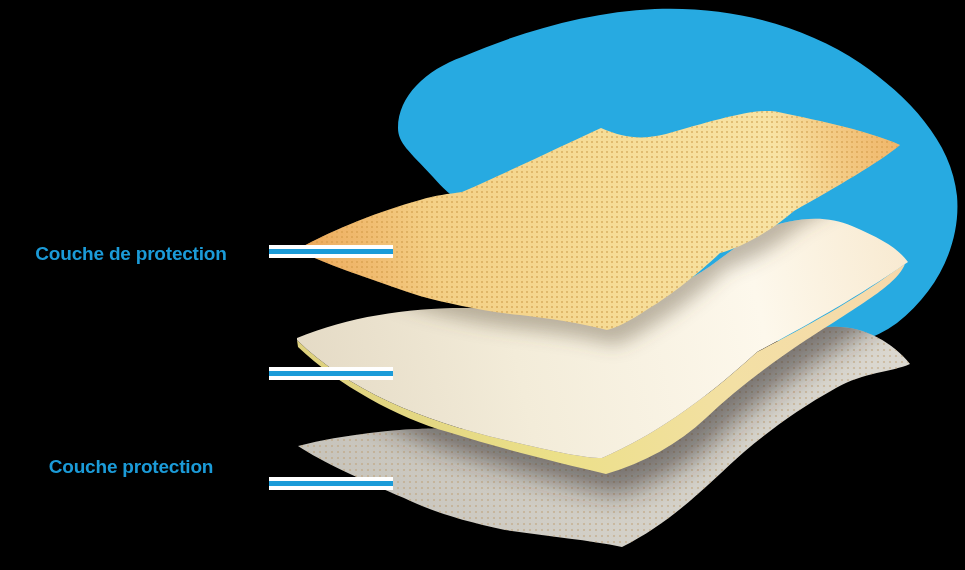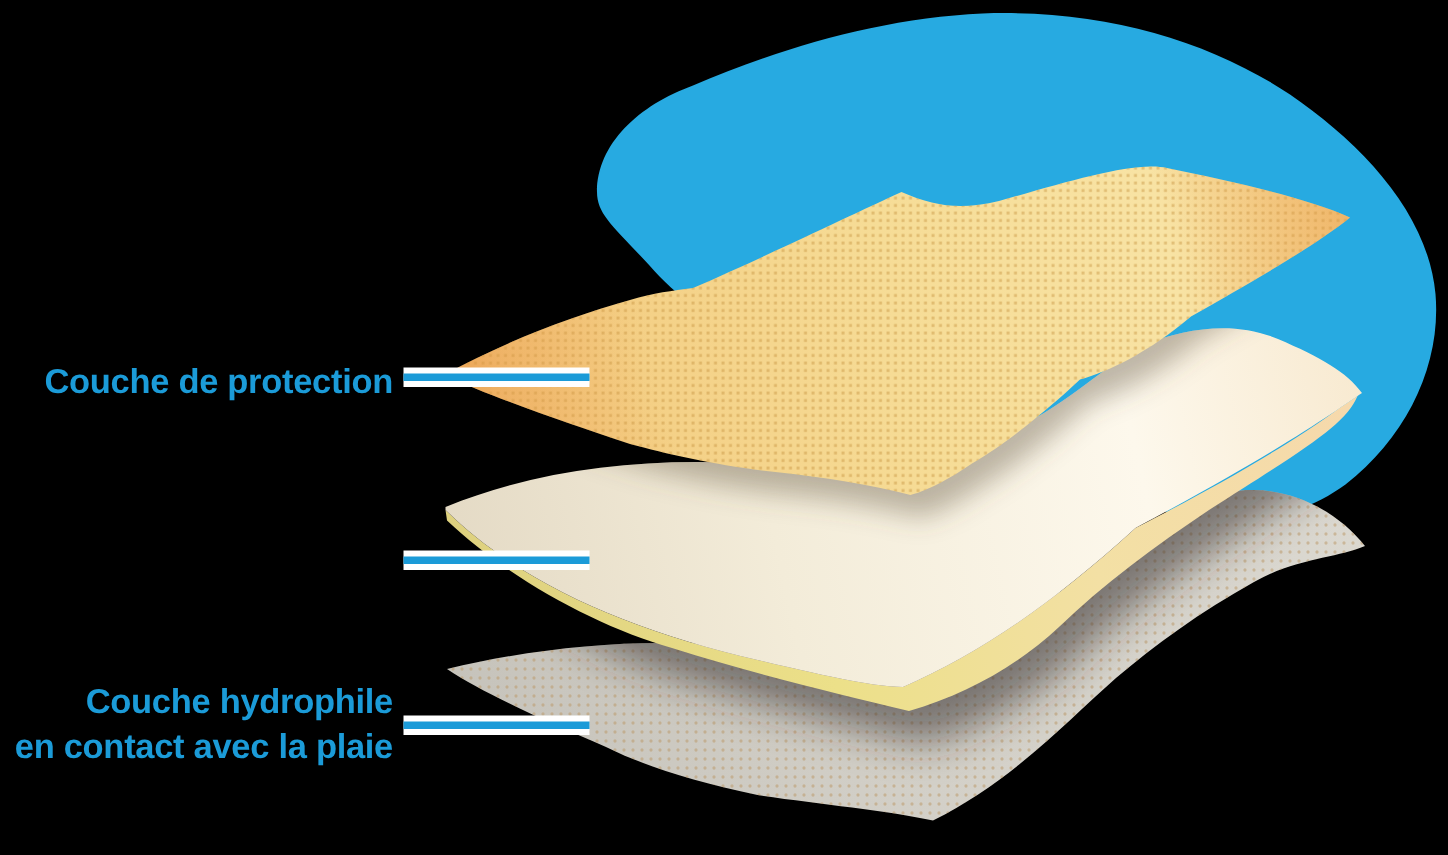--- a/index.html
+++ b/index.html
@@ -10,24 +10,24 @@
     overflow:hidden;
     font-family:"Liberation Sans", sans-serif;
   }
   #stage{position:absolute;inset:0;width:965px;height:570px;}
   svg{position:absolute;left:0;top:0;display:block;}
 
   .label{
     position:absolute;
     left:0;
     width:262px;
-    text-align:right;
+    text-align:center;
     color:var(--accent,#1b9bd8);
     font-weight:bold;
-    font-size:23px;
+    font-size:19px;
     line-height:30px;
     letter-spacing:-0.2px;
     white-space:nowrap;
   }
   .label span{display:block;}
 
   .leader{
     position:absolute;
     left:269px;
     width:124px;
@@ -143,17 +143,16 @@
       <div class="stripe"></div>
     </div>
   <div class="leader" id="leader-3">
       <div class="stripe"></div>
     </div>
 
   <div class="label" id="label-1">
     <span>Couche de protection</span>
   </div>
   <div class="label" id="label-3">
-    <span>Couche hydrophile</span>
-    <span>en contact avec la plaie</span>
+    <span>Couche protection</span>
   </div>
 
 </div>
 
 </body></html>

